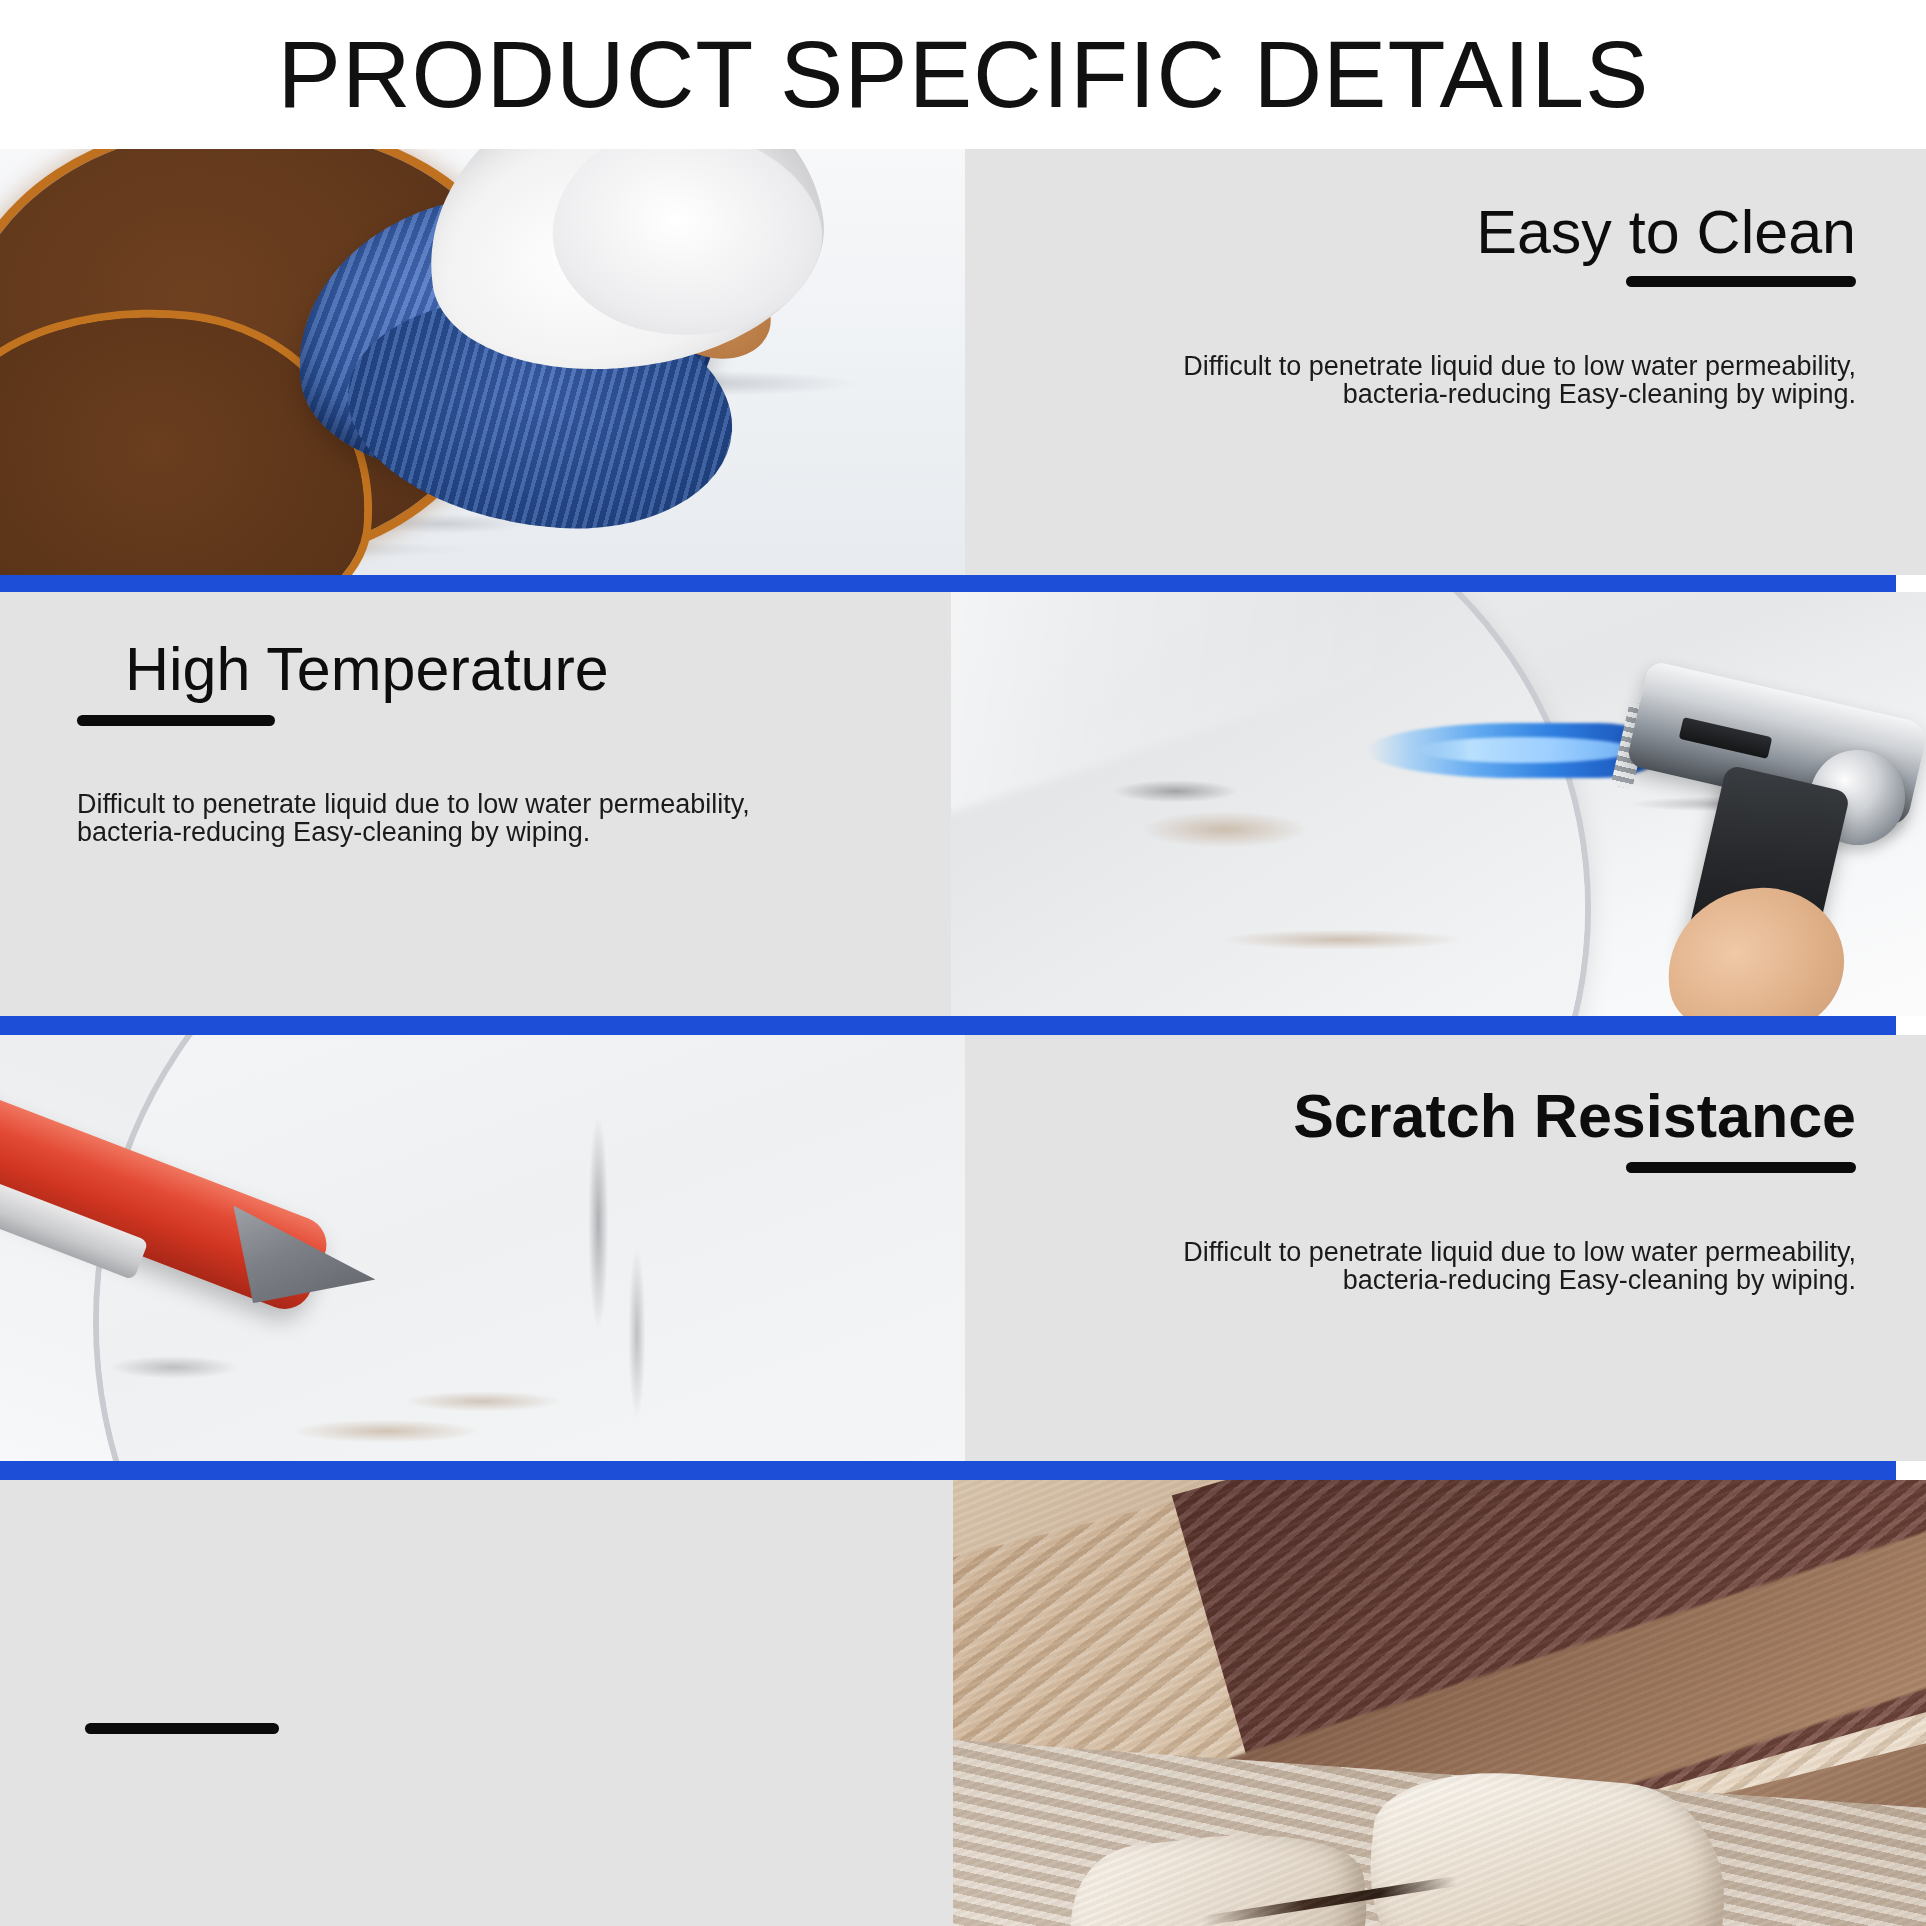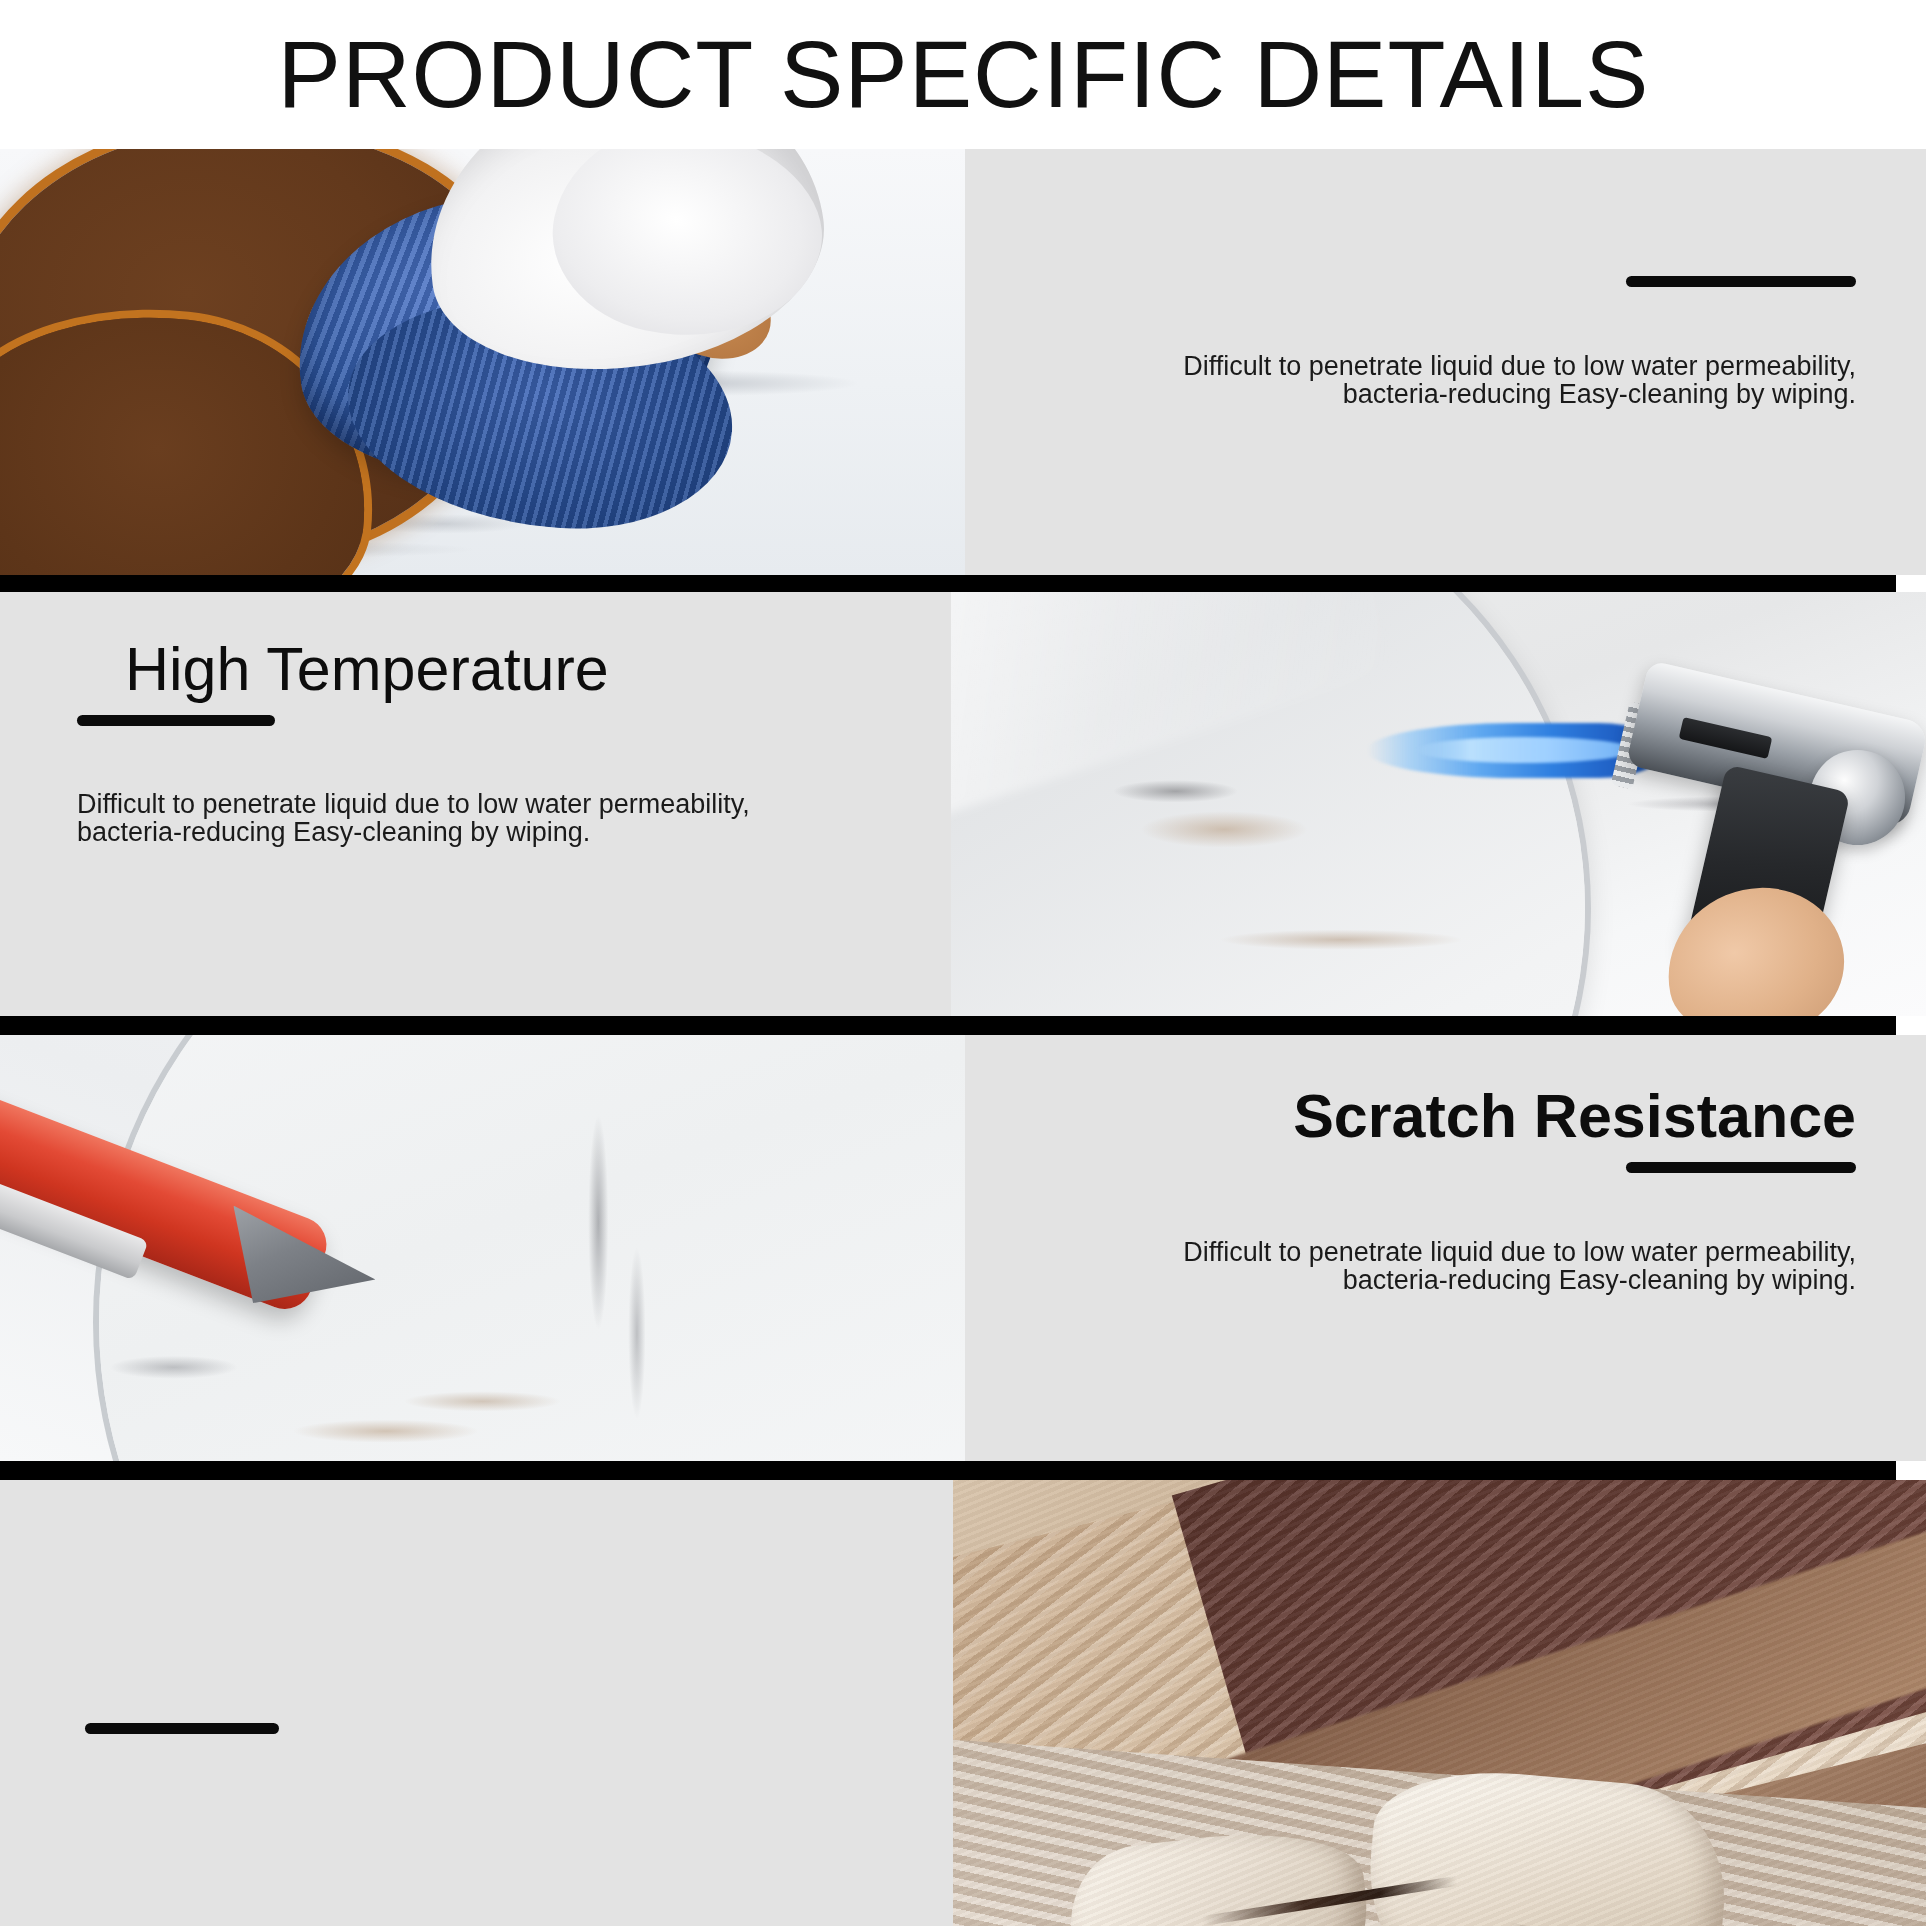--- a/index.html
+++ b/index.html
@@ -3,21 +3,21 @@
 <meta charset="utf-8">
 <style>
   html,body{margin:0;padding:0;}
   body{
     width:1927px;height:1927px;
     background:#ffffff;
     font-family:"Liberation Sans","DejaVu Sans",sans-serif;
     overflow:hidden;
     position:relative;
   }
-  .page{position:relative;width:1896px;height:1927px;background:#000000;}
+  .page{position:relative;width:1896px;height:1927px;background:#1d4ed8;}
 
   
   .header{
     position:absolute;left:0;top:0;width:1927px;height:149px;
     display:flex;align-items:center;justify-content:center;
     background:#ffffff;
   }
   .header-title{
     font-size:95px;
     font-weight:400;
@@ -304,20 +304,21 @@
         <div class="ph r1-marbleveins"></div>
         <div class="r1-spill"></div>
         <div class="r1-spill2"></div>
         <div class="r1-cloth"></div>
         <div class="r1-cloth2"></div>
         <div class="r1-skin"></div>
         <div class="r1-hand"></div>
         <div class="r1-hand2"></div>
       </div>
       <div class="copy">
+        <div class="title align-right" style="right:71px;top:48px;width:752px;">Easy to Clean</div>
         <div class="underline" style="right:71px;top:127px;width:230px;"></div>
         <div class="body align-right" style="right:71px;top:203px;width:752px;">Difficult to penetrate liquid due to low water permeability,
 bacteria-reducing Easy-cleaning by wiping.</div>
       </div>
     </div>
   </div>
 
   <div class="row" style="top:592px;height:424px;">
     <div class="row-inner">
       <div class="copy">

